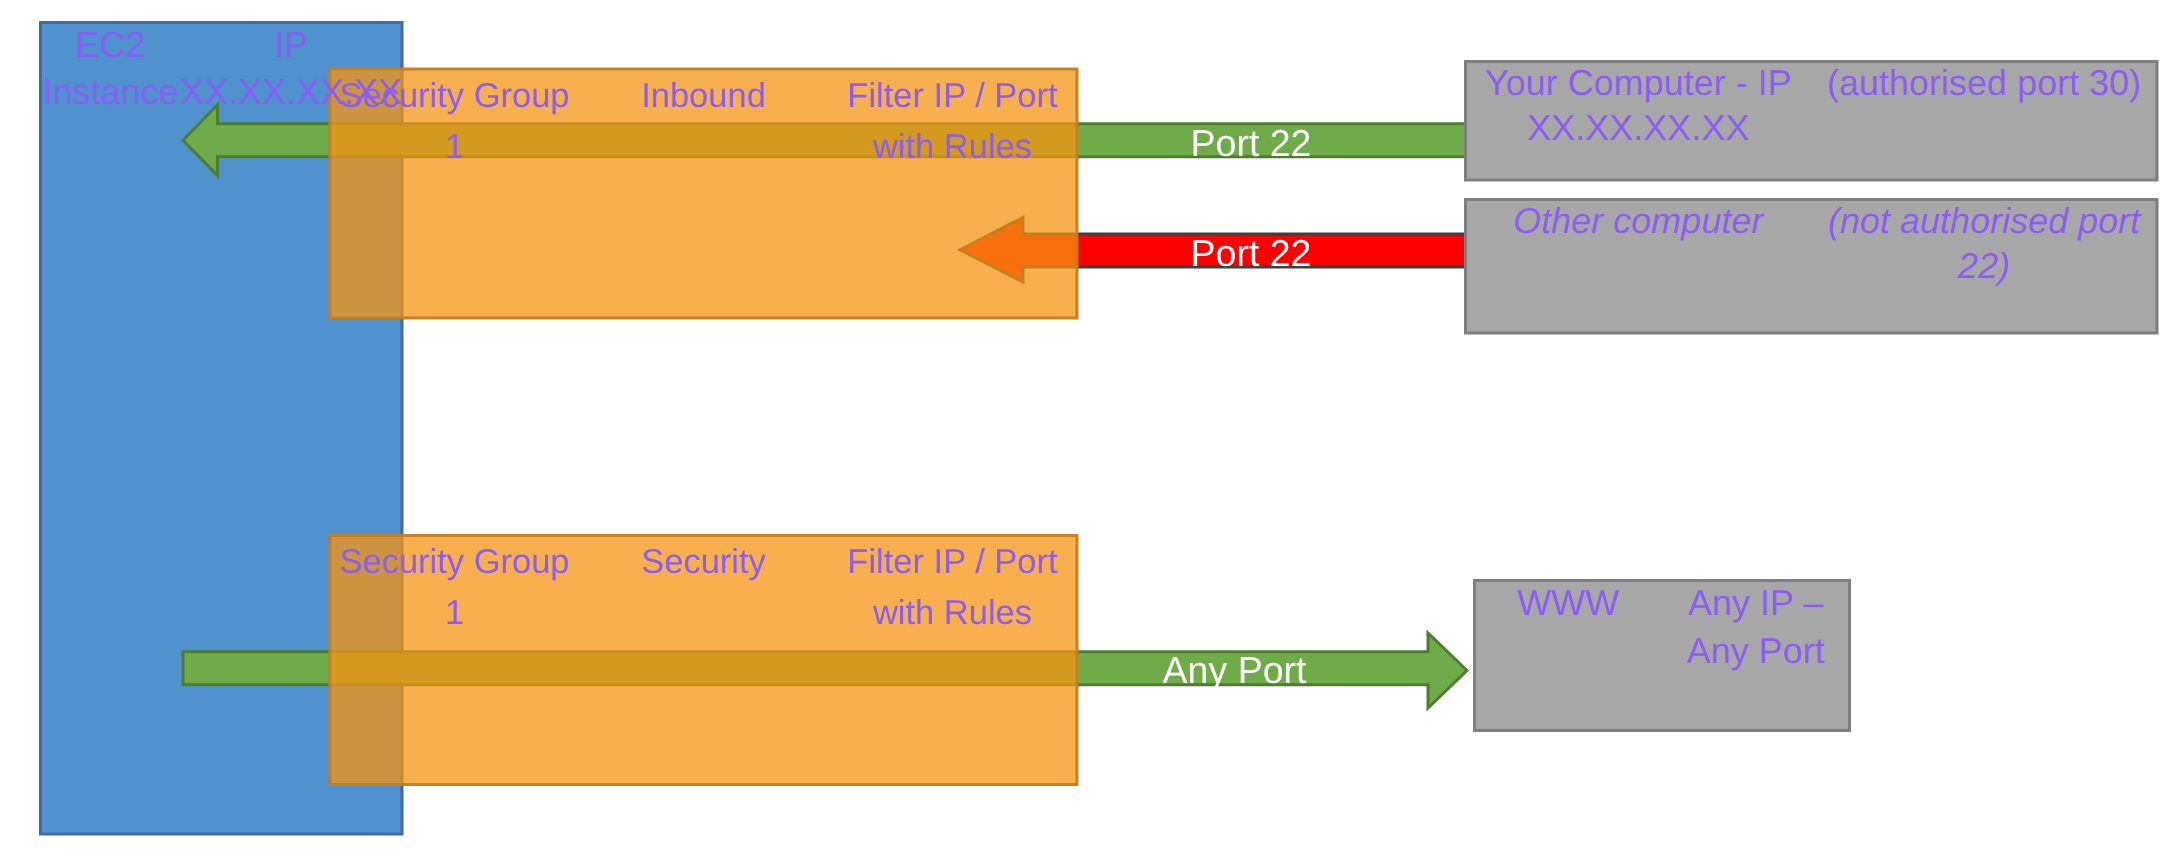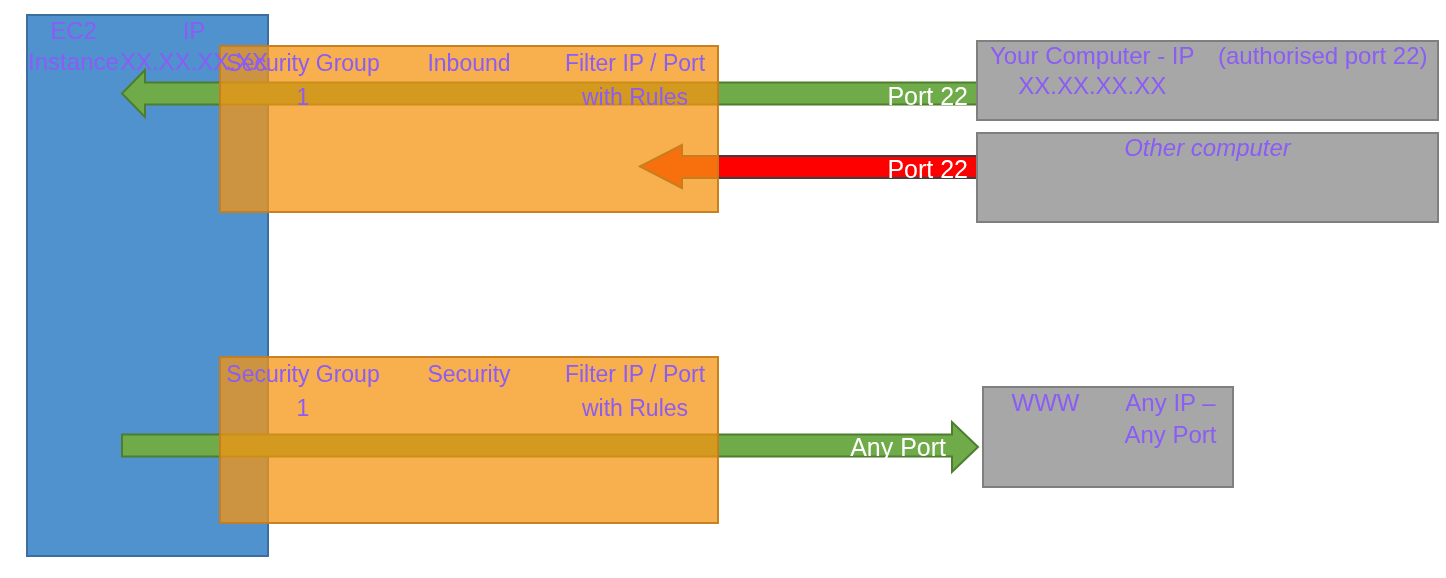--- a/index.html
+++ b/index.html
@@ -25,21 +25,21 @@
   .txt-ec2   { left: 27px;  top: 15px;  width: 241px; height: 479px; font-size: 24px; line-height: 31px; }
   .txt-in    { left: 220px; top: 46px;  width: 498px; height: 166px; font-size: 23px; line-height: 34px; }
   .txt-out   { left: 220px; top: 357px; width: 498px; height: 166px; font-size: 23px; line-height: 34px; }
   .txt-your  { left: 977px; top: 41px;  width: 461px; height: 79px;  font-size: 24px; line-height: 30px; }
   .txt-other { left: 977px; top: 133px; width: 461px; height: 89px;  font-size: 24px; line-height: 30px; font-style: italic; }
   .txt-www   { left: 983px; top: 387px; width: 250px; height: 101px; font-size: 24px; line-height: 32px; }
   .lbl {
     position: absolute;
     color: #ffffff;
     font-size: 25px;
-    text-align: right;
+    text-align: center;
     line-height: 36px;
     height: 36px;
     pointer-events: none;
   }
   .lbl-port22-top { left: 700px; top: 78px;  width: 268px; }
   .lbl-port22-red { left: 700px; top: 151px; width: 268px; }
   .lbl-anyport    { left: 700px; top: 429px; width: 246px; }
 </style>
 </head>
 <body>
@@ -77,25 +77,26 @@
   </div>
 
   <div class="txt txt-out">
     <div>Security Group 1</div>
     <div>Security</div>
     <div>Filter IP / Port with Rules</div>
   </div>
 
   <div class="txt txt-your">
     <div>Your Computer - IP XX.XX.XX.XX</div>
-    <div>(authorised port 22)</div>
+    <div>(authorised port 30)</div>
   </div>
 
   <div class="txt txt-other">
     <div>Other computer</div>
+    <div>(not authorised port 22)</div>
   </div>
 
   <div class="txt txt-www">
     <div>WWW</div>
     <div>Any IP – Any Port</div>
   </div>
 
   <div class="lbl lbl-port22-top">Port 22</div>
   <div class="lbl lbl-port22-red">Port 22</div>
   <div class="lbl lbl-anyport">Any Port</div>

